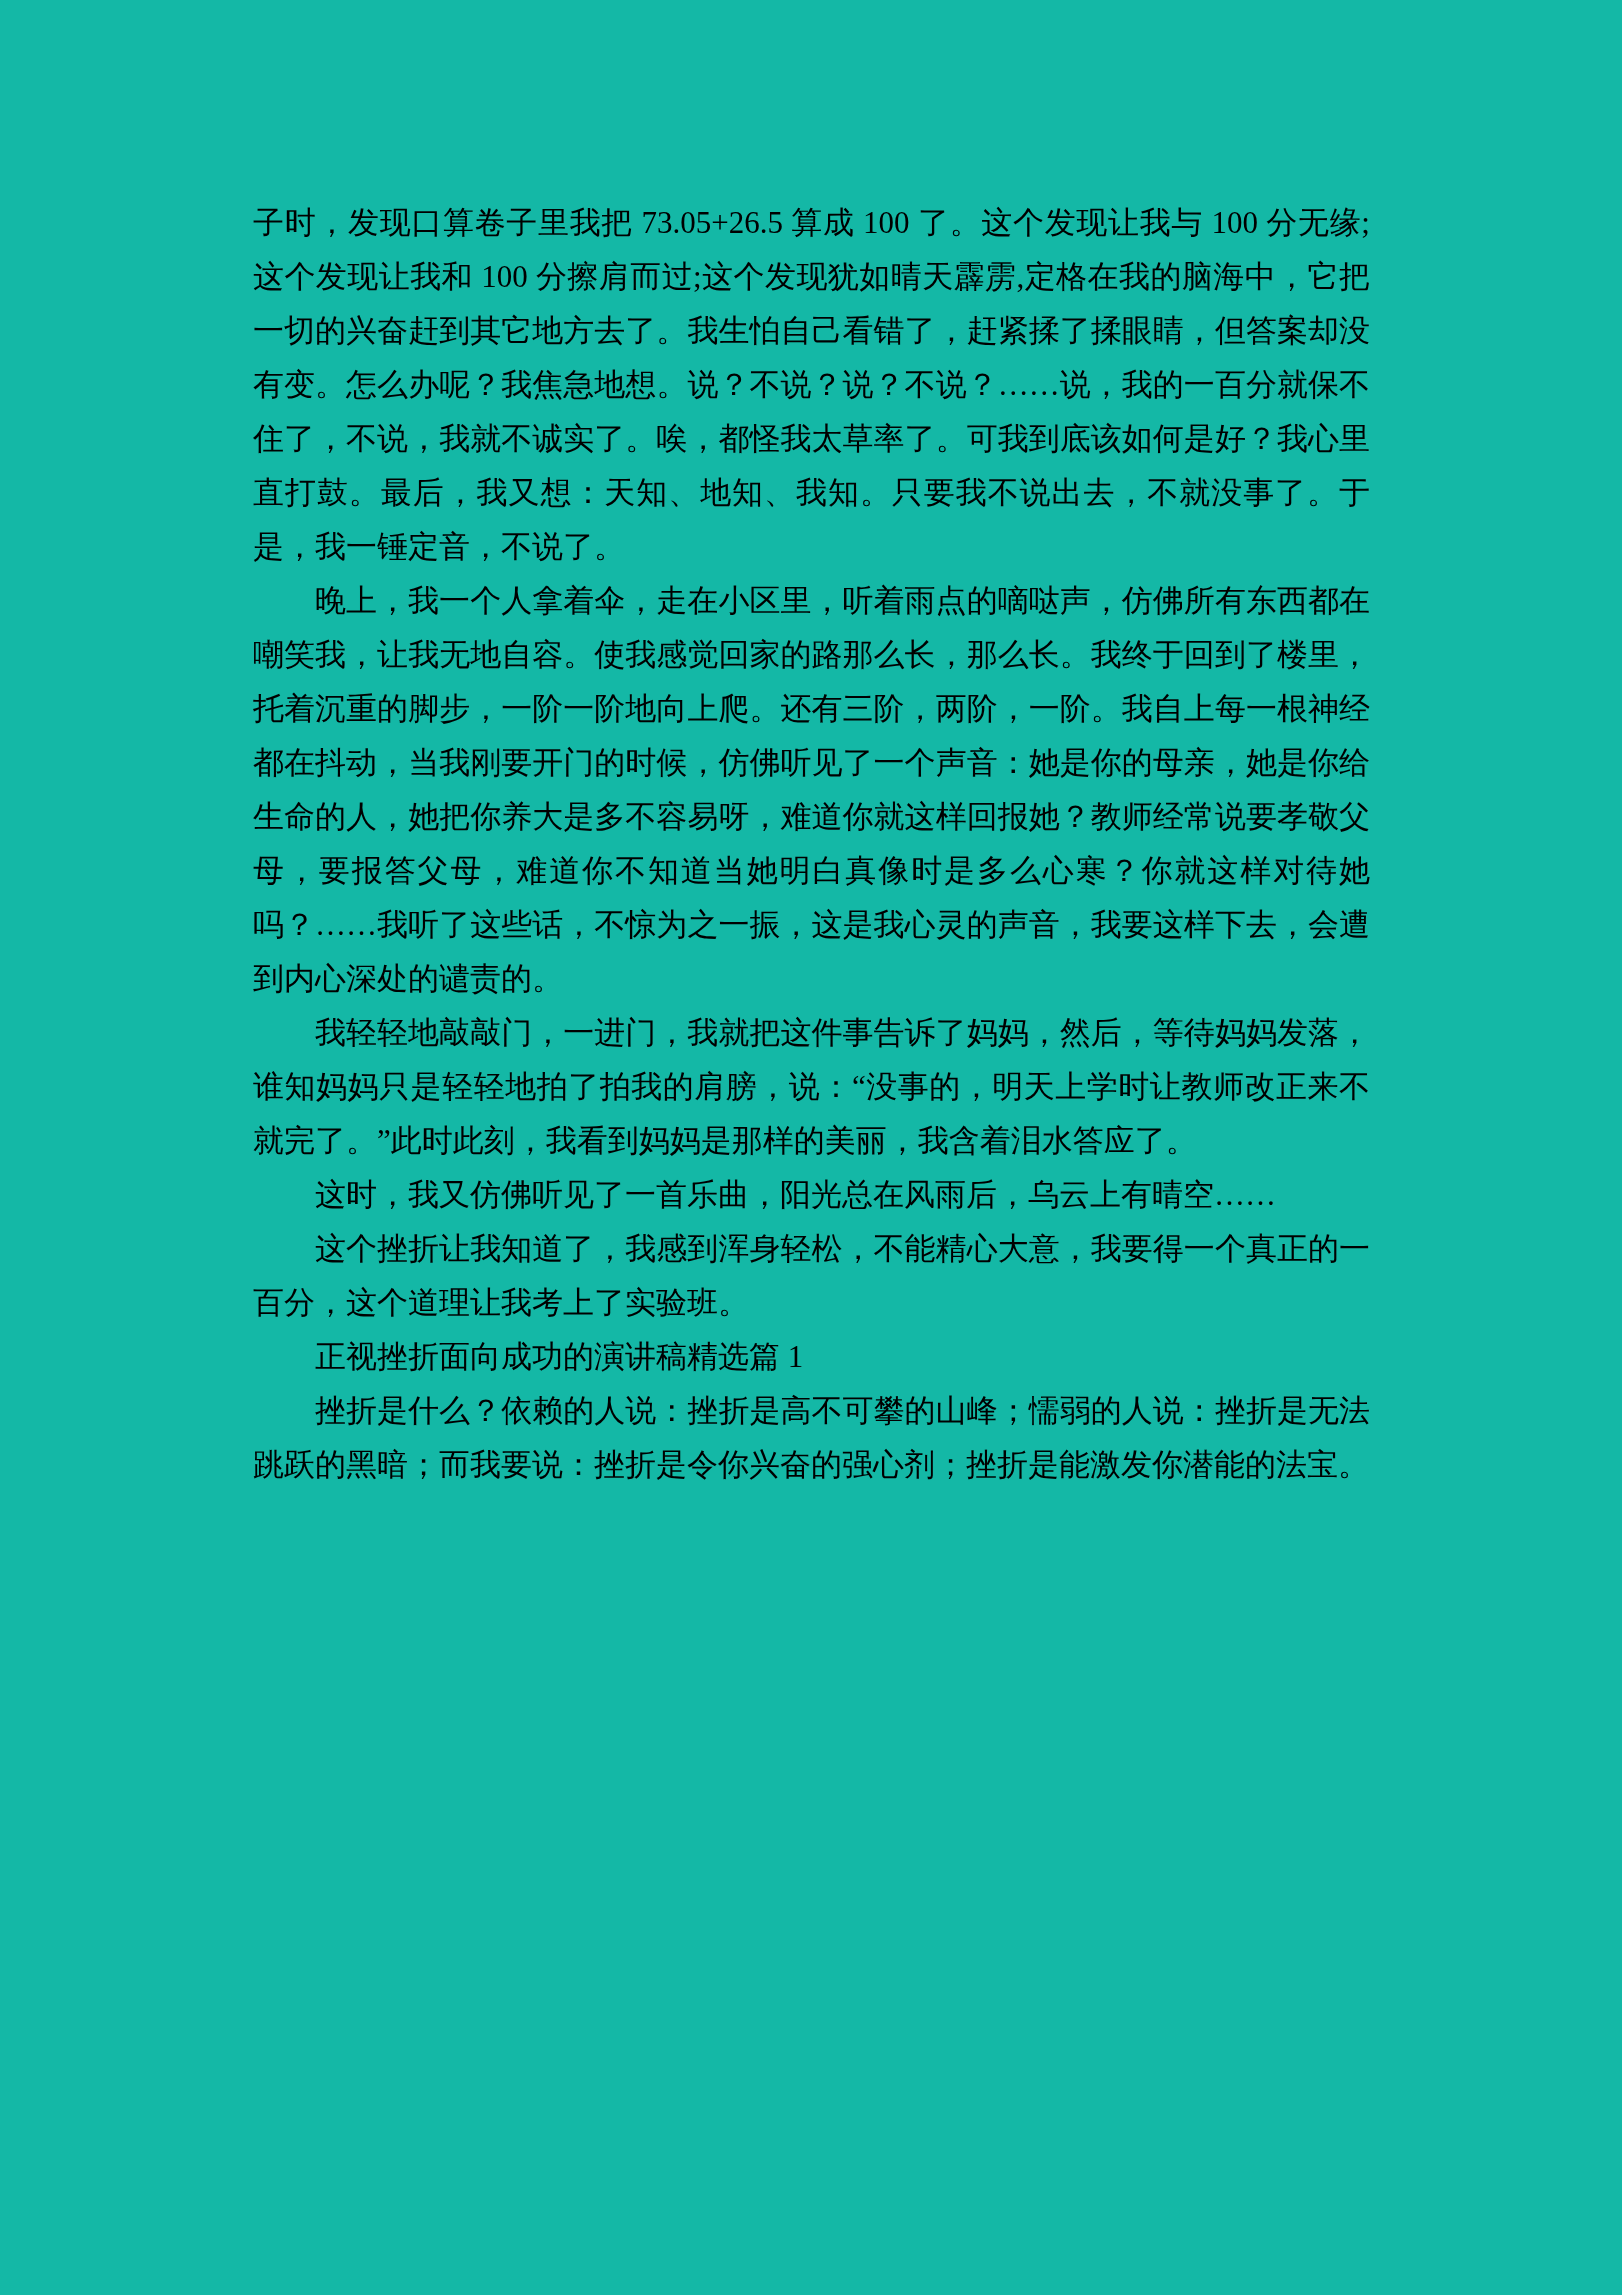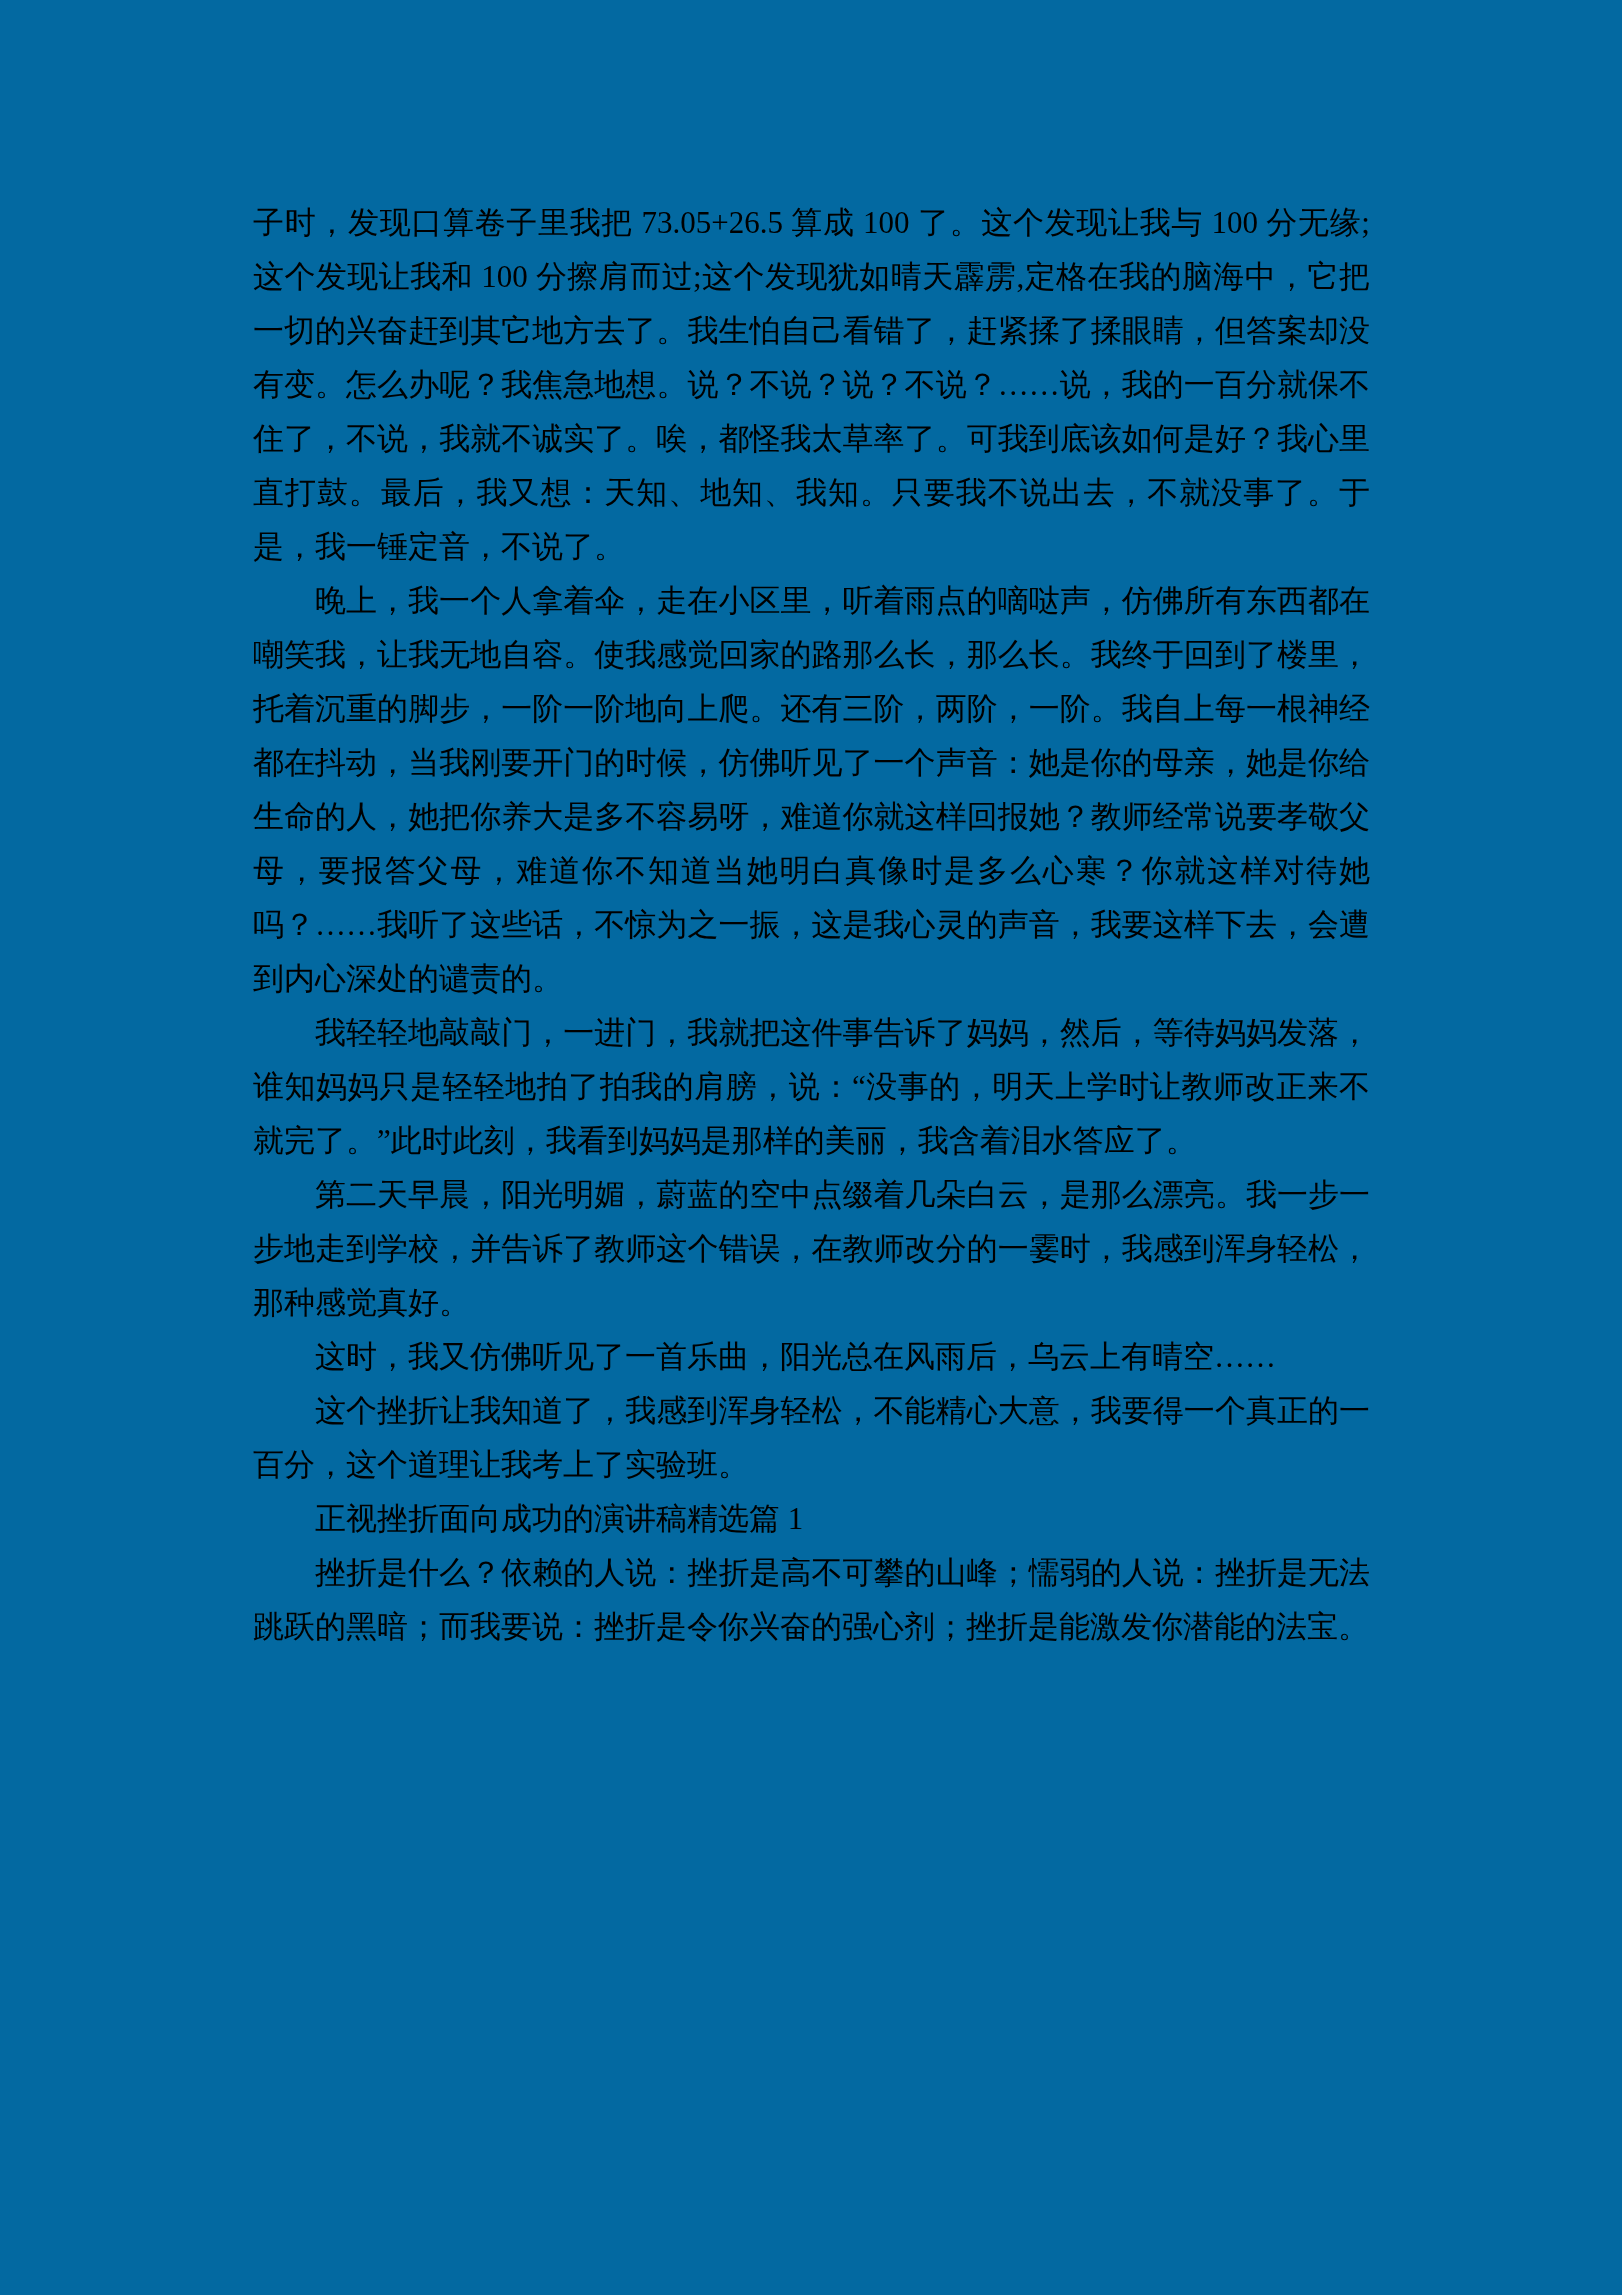--- a/index.html
+++ b/index.html
@@ -10,21 +10,21 @@
   body {
     width: 1623px;
     height: 2295px;
     position: relative;
     overflow: hidden;
   }
   .page {
     box-sizing: border-box;
     width: 1623px;
     height: 2295px;
-    background: #0369a1;
+    background: #14b8a6;
     padding: 196px 253px 0 253px;
   }
   .doc-body {
     width: 100%;
   }
   .para {
     margin: 0;
     padding: 0;
     font-family: "Liberation Serif", "DejaVu Serif", serif;
     font-size: 31px;
@@ -40,20 +40,19 @@
   }
 </style>
 </head>
 <body>
 
 <div class="page">
   <div class="doc-body" id="doc-body">
       <p class="para">子时，发现口算卷子里我把 73.05+26.5 算成 100 了。这个发现让我与 100 分无缘;这个发现让我和 100 分擦肩而过;这个发现犹如晴天霹雳,定格在我的脑海中，它把一切的兴奋赶到其它地方去了。我生怕自己看错了，赶紧揉了揉眼睛，但答案却没有变。怎么办呢？我焦急地想。说？不说？说？不说？……说，我的一百分就保不住了，不说，我就不诚实了。唉，都怪我太草率了。可我到底该如何是好？我心里直打鼓。最后，我又想：天知、地知、我知。只要我不说出去，不就没事了。于是，我一锤定音，不说了。</p>
       <p class="para indent">晚上，我一个人拿着伞，走在小区里，听着雨点的嘀哒声，仿佛所有东西都在嘲笑我，让我无地自容。使我感觉回家的路那么长，那么长。我终于回到了楼里，托着沉重的脚步，一阶一阶地向上爬。还有三阶，两阶，一阶。我自上每一根神经都在抖动，当我刚要开门的时候，仿佛听见了一个声音：她是你的母亲，她是你给生命的人，她把你养大是多不容易呀，难道你就这样回报她？教师经常说要孝敬父母，要报答父母，难道你不知道当她明白真像时是多么心寒？你就这样对待她吗？……我听了这些话，不惊为之一振，这是我心灵的声音，我要这样下去，会遭到内心深处的谴责的。</p>
       <p class="para indent">我轻轻地敲敲门，一进门，我就把这件事告诉了妈妈，然后，等待妈妈发落，谁知妈妈只是轻轻地拍了拍我的肩膀，说：“没事的，明天上学时让教师改正来不就完了。”此时此刻，我看到妈妈是那样的美丽，我含着泪水答应了。</p>
-      <p class="para indent">第二天早晨，阳光明媚，蔚蓝的空中点缀着几朵白云，是那么漂亮。我一步一步地走到学校，并告诉了教师这个错误，在教师改分的一霎时，我感到浑身轻松，那种感觉真好。</p>
       <p class="para indent">这时，我又仿佛听见了一首乐曲，阳光总在风雨后，乌云上有晴空……</p>
       <p class="para indent">这个挫折让我知道了，我感到浑身轻松，不能精心大意，我要得一个真正的一百分，这个道理让我考上了实验班。</p>
       <p class="para indent">正视挫折面向成功的演讲稿精选篇 1</p>
       <p class="para indent">挫折是什么？依赖的人说：挫折是高不可攀的山峰；懦弱的人说：挫折是无法跳跃的黑暗；而我要说：挫折是令你兴奋的强心剂；挫折是能激发你潜能的法宝。</p>
     </div>
 </div>
 
 
 </body></html>

